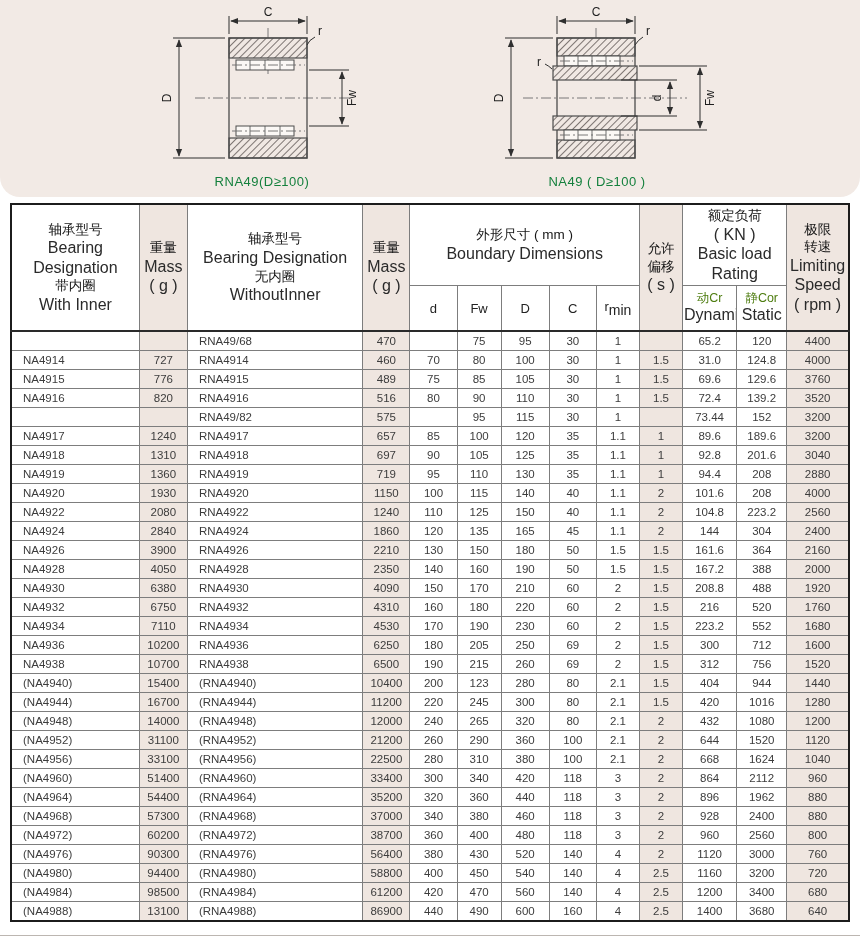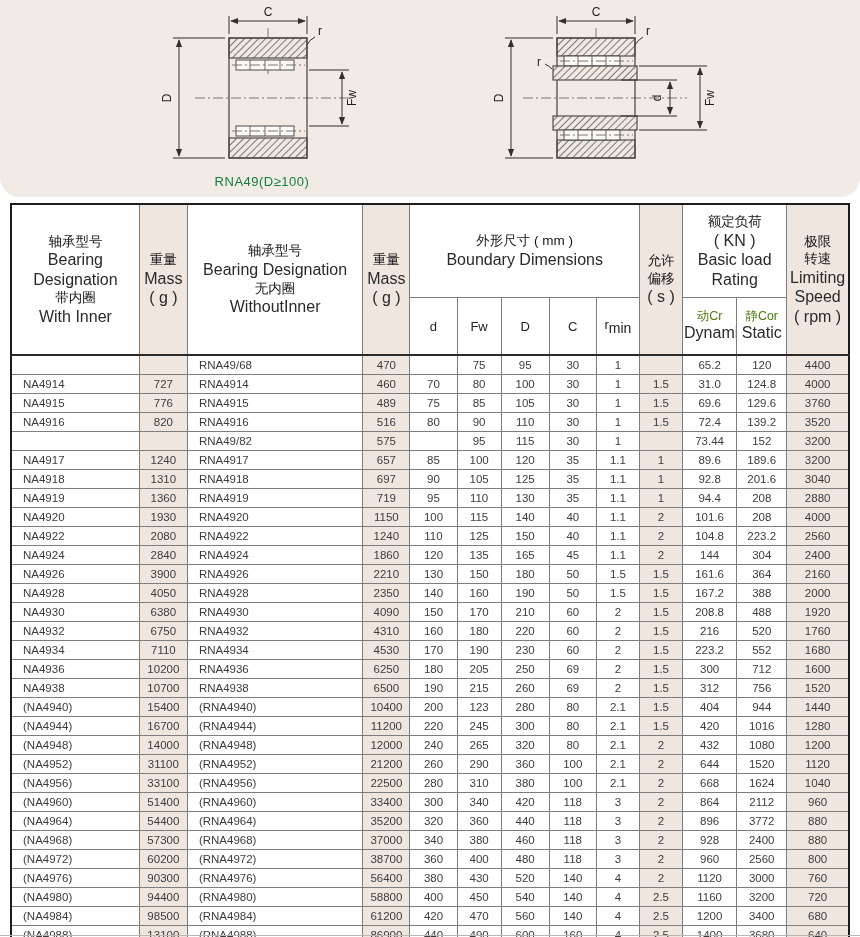--- a/index.html
+++ b/index.html
@@ -21,21 +21,21 @@
   .rsep{stroke:#4c4c4c;stroke-width:.8}
   .dim{stroke:#2f2f2f;stroke-width:1;fill:none}
   .dimt{font-size:12px;fill:#1e1e1e}
   .cdash{stroke:#6b6b6b;stroke-width:.9;stroke-dasharray:10 3 2 3;fill:none}
   
   table{
     border-collapse:collapse;table-layout:fixed;width:840px;margin:6px auto 0;
     border:2px solid #1c1c1c;background:#fff;
   }
   th,td{border:1px solid #7d7d7d;overflow:hidden}
-  th{font-weight:normal;color:#1e1e1e;vertical-align:middle;text-align:center;padding:6px 1px}
+  th{font-weight:normal;color:#1e1e1e;vertical-align:middle;text-align:center;padding:0 1px}
   thead tr.tier1 th{height:80px}
   thead tr.tier2 th{height:44px;font-size:13px;color:#222}
   thead{border-bottom:2px solid #2a2a2a}
   td{
     height:18px;font-size:11.5px;color:#3c3c3c;text-align:center;
     padding:0 2px;white-space:nowrap;
   }
   td.left{text-align:left;padding-left:11px}
   .shaded{background:#efe6e0}
   .zh{display:block;white-space:pre-line;font-size:13.5px;line-height:1.3;color:#161616}
@@ -141,20 +141,21 @@
         <line class="dim" x1="150" y1="76" x2="206" y2="76"></line>
         <line class="dim" x1="150" y1="112" x2="206" y2="112"></line>
         <line class="dim" x1="199" y1="78" x2="199" y2="110" marker-start="url(#arr)" marker-end="url(#arr)"></line>
         <text class="dimt" x="190" y="94" text-anchor="middle" transform="rotate(-90 190 94)">d</text>
 
         <line class="dim" x1="168" y1="62" x2="236" y2="62"></line>
         <line class="dim" x1="168" y1="126" x2="236" y2="126"></line>
         <line class="dim" x1="229" y1="64" x2="229" y2="124" marker-start="url(#arr)" marker-end="url(#arr)"></line>
         <text class="dimt" x="243" y="94" text-anchor="middle" transform="rotate(-90 243 94)">Fw</text>
       </svg>
+      <figcaption>NA49 ( D≥100 )</figcaption>
     </figure>
   </div>
 
   <table>
     <colgroup>
       <col style="width:128px">
         <col style="width:48px">
         <col style="width:175px">
         <col style="width:47px">
       <col style="width:47px">
@@ -597,21 +598,21 @@
           <td class="shaded">54400</td>
           <td class="left">(RNA4964)</td>
           <td class="shaded">35200</td>
           <td>320</td>
           <td>360</td>
           <td>440</td>
           <td>118</td>
           <td>3</td>
           <td class="shaded">2</td>
           <td>896</td>
-          <td>3772</td>
+          <td>1962</td>
           <td class="shaded">880</td>
         </tr>
         <tr>
           <td class="left">(NA4968)</td>
           <td class="shaded">57300</td>
           <td class="left">(RNA4968)</td>
           <td class="shaded">37000</td>
           <td>340</td>
           <td>380</td>
           <td>460</td>

